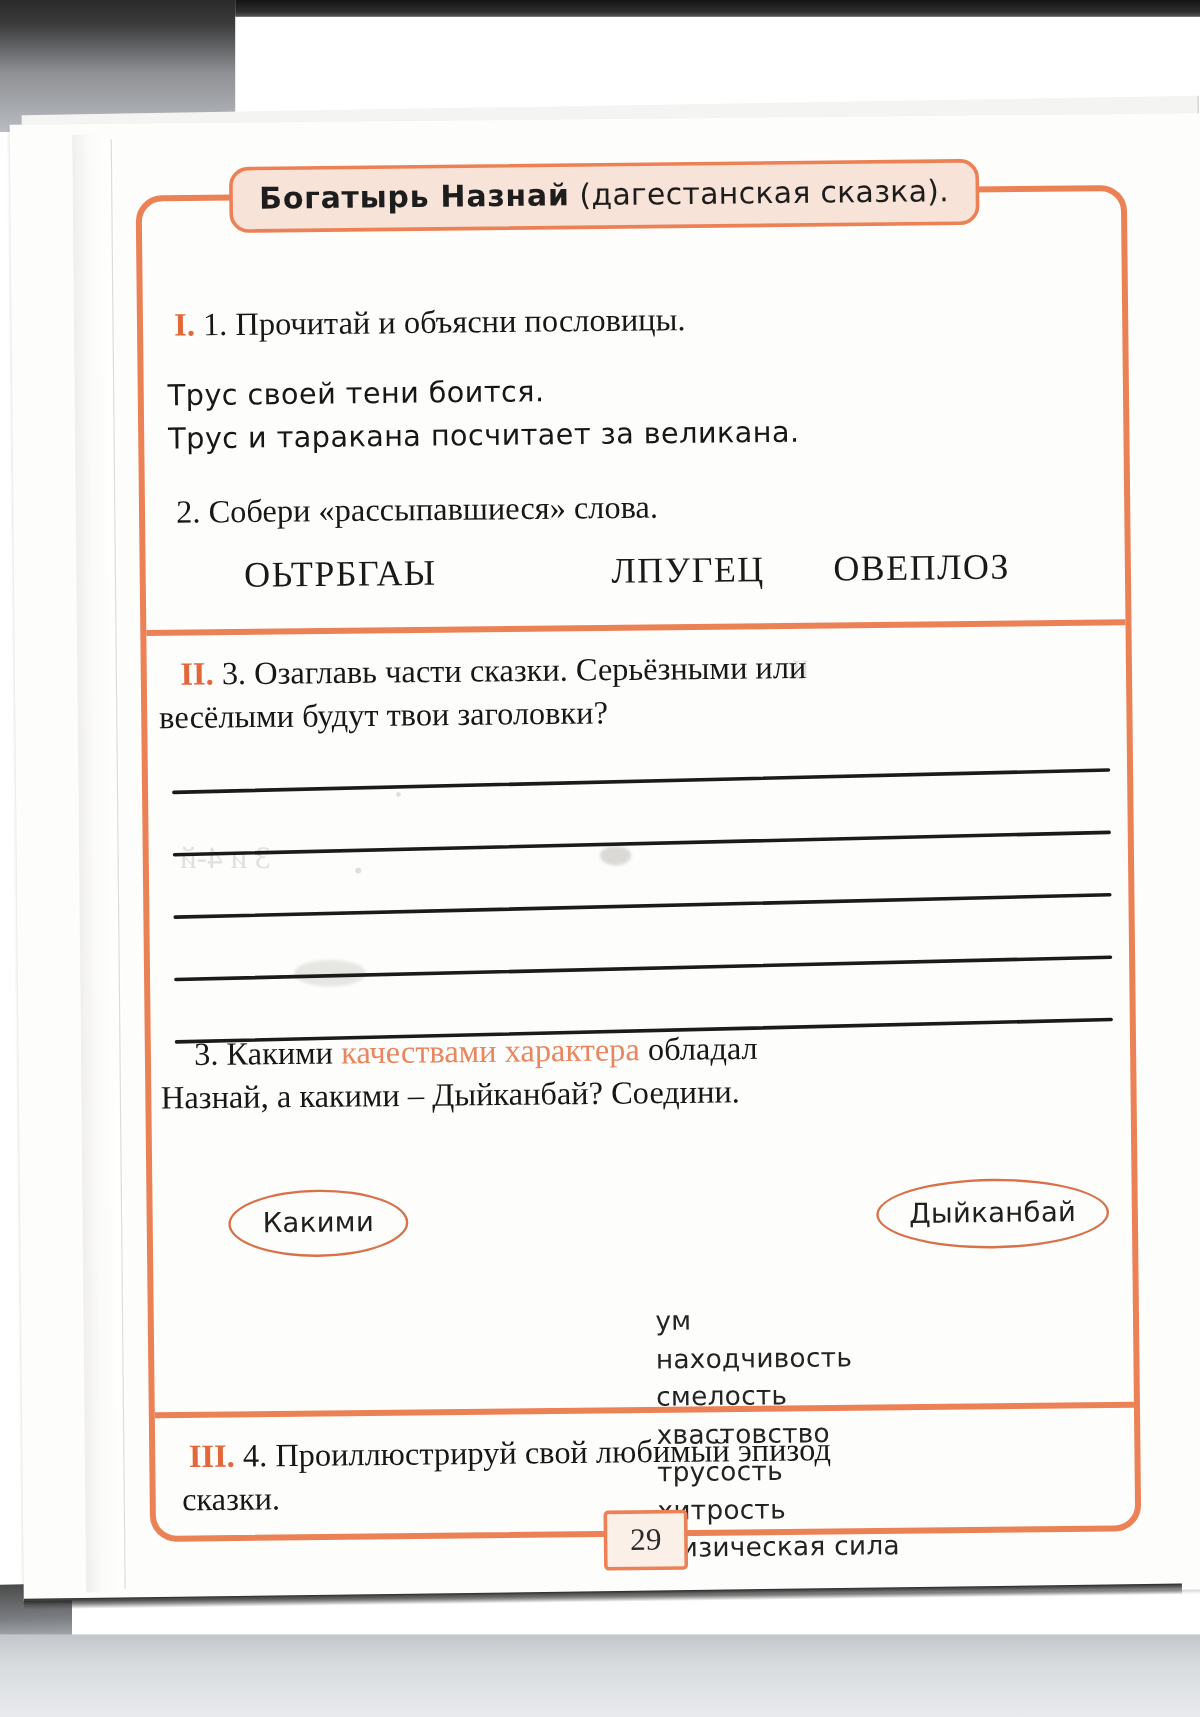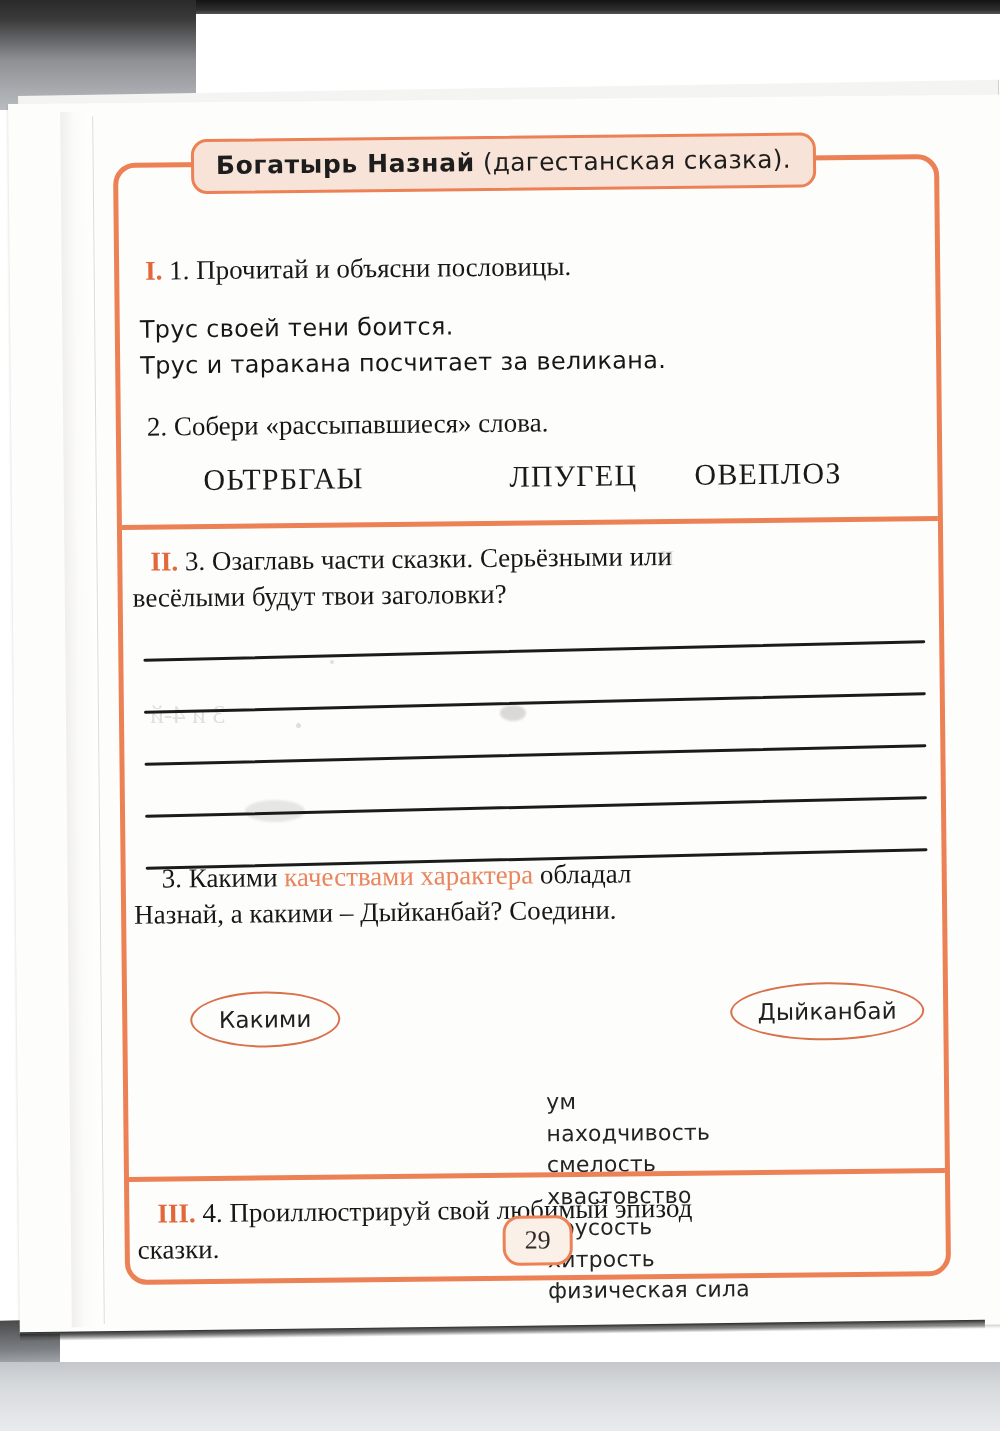--- a/index.html
+++ b/index.html
@@ -202,26 +202,26 @@
     font-size: 22px;
     line-height: 31.5px;
     color: #232323;
     letter-spacing: .2px;
   }
 
   
   .pagenum {
     position: absolute;
     left: 50%;
-    top: 1052px;
+    top: 1095px;
     transform: translateX(-50%);
     width: 64px; height: 44px;
     background: #fbf0e7;
     border: 3px solid #ec8156;
-    border-radius: 17px;
+    border-radius: 4px;
     display: flex;
     align-items: center;
     justify-content: center;
     font-family: "Liberation Serif", "DejaVu Serif", serif;
     font-size: 26px;
     color: #2b2b2b;
   }
 
   
   .bleed {
@@ -336,21 +336,21 @@
       <span>Дыйканбай</span>
     </div>
 
     <div class="divider d2"></div>
 
     <div class="blk serif" style="left:28px; top:1027px;">
       <span class="rn">III.</span>
       <span>4.</span>
       <span>Проиллюстрируй свой любимый эпизод</span>
     </div>
-    <div class="blk serif" style="left:8px; top:1063px;">сказки.</div>
+    <div class="blk serif" style="left:22px; top:1063px;">сказки.</div>
 
     <div class="pagenum">
       <span>29</span>
     </div>
 
   </div>
 
 </div>
 
 </body></html>

